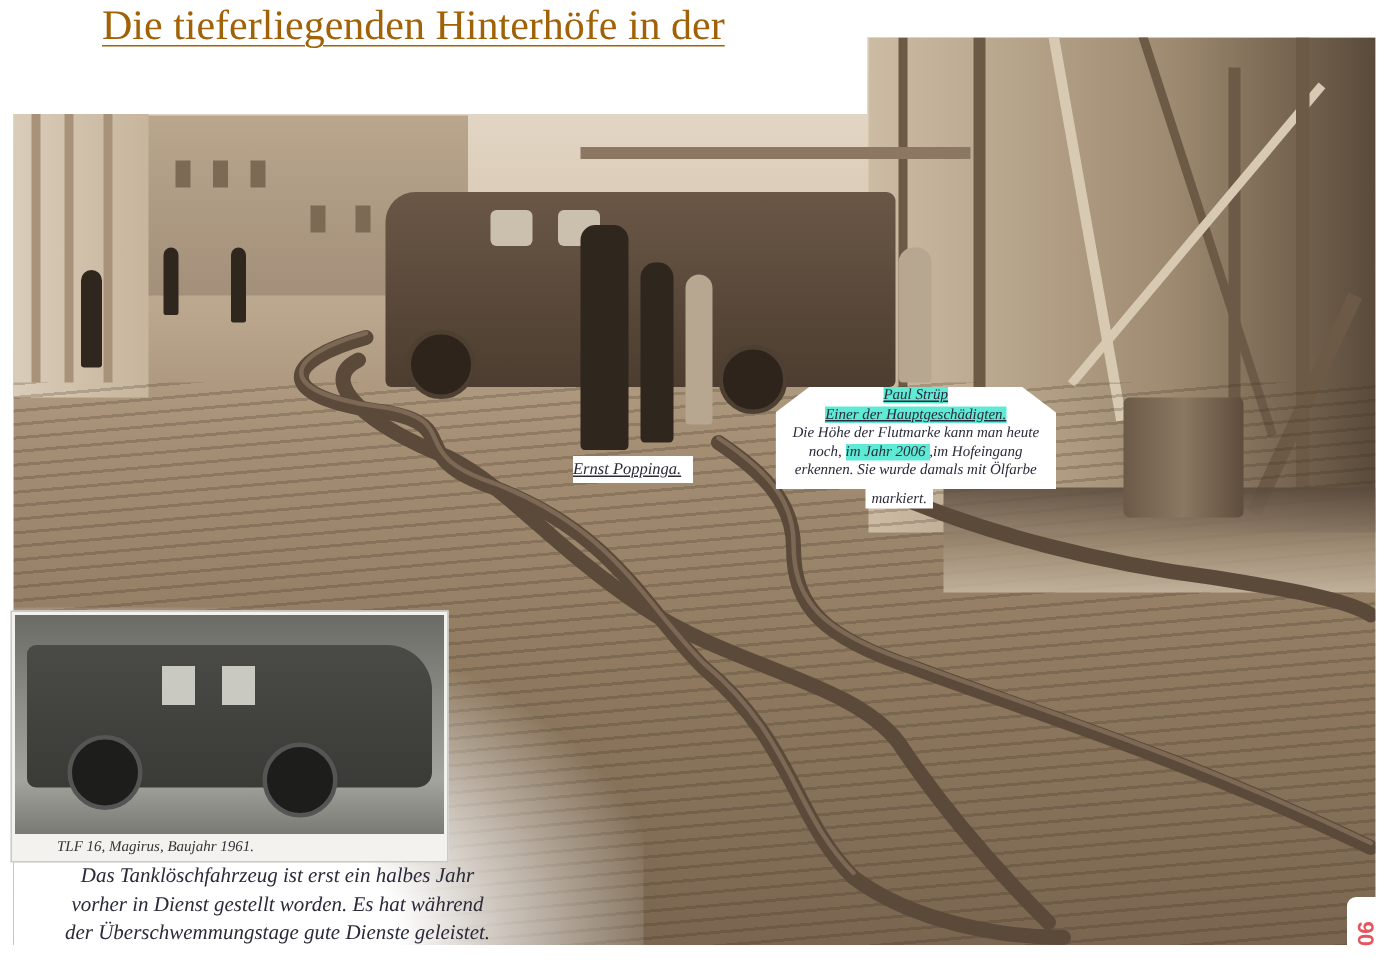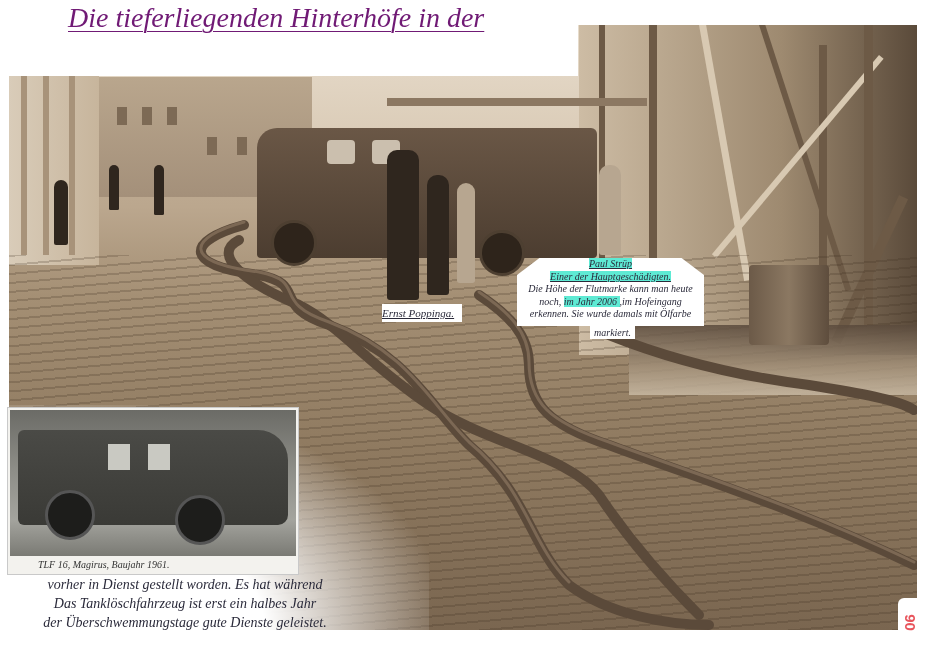--- a/index.html
+++ b/index.html
@@ -1,19 +1,19 @@
 <!DOCTYPE html>
 <html><head>
 <meta charset="utf-8">
 <style>
   html, body { margin:0; padding:0; }
   body { width:929px; height:650px; position:relative; overflow:hidden; background:#ffffff; font-family:"Liberation Serif", serif; }
 
   .title-box { position:absolute; left:0; top:0; width:578px; height:76px; background:#fff; z-index:5; }
-  .title-line { position:absolute; font-style:italic; color:#701a75; font-size:28px; line-height:30px; white-space:nowrap; text-decoration:underline; text-decoration-thickness:1px; text-underline-offset:4px; }
+  .title-line { position:absolute; color:#a16207; font-size:28px; line-height:30px; white-space:nowrap; text-decoration:underline; text-decoration-thickness:1px; text-underline-offset:4px; }
   .title-line.l1 { left:68px; top:3px; }
   .title-line.l2 { left:12px; top:36px; }
 
   
   .main-photo { position:absolute; left:9px; top:25px; width:908px; height:605px; overflow:hidden;
     background:
       linear-gradient(180deg, rgba(230,215,195,0.0) 0%, rgba(0,0,0,0) 30%),
       linear-gradient(180deg, #cdbda7 0%, #bba78e 30%, #a48f74 45%, #8f7a60 70%, #7a6650 100%); }
   .sky { position:absolute; left:0; top:0; width:100%; height:150px; background:linear-gradient(180deg,#e8ddcd,#d6c6b0); }
   .bld-left { position:absolute; left:0; top:50px; width:90px; height:190px; background:linear-gradient(90deg,#d9ccb9,#c7b59c); }
@@ -46,21 +46,21 @@
 
   
   .caption { position:absolute; left:0; top:575px; width:370px; text-align:center; z-index:4; font-style:italic; color:#2a2a3a; font-size:14px; line-height:19px; }
   .caption .line { display:block; white-space:nowrap; }
   .hl { background:#5eead4; }
 
   
   .label { position:absolute; background:#fff; font-style:italic; color:#2a2a3a; z-index:6; }
   .label.ernst { left:382px; top:304px; width:80px; height:18px; font-size:11px; line-height:18px; text-align:left; text-decoration:underline; }
   .label.paul { left:517px; top:258px; width:187px; height:68px; font-size:10px; line-height:12.5px; text-align:center; clip-path:polygon(12% 0,88% 0,100% 25%,100% 100%,0 100%,0 25%); }
-  .label.paul-tail { left:590px; top:326px; width:45px; height:13px; font-size:10px; line-height:13px; text-align:center;font-style:italic; }
+  .label.paul-tail { left:577px; top:326px; width:45px; height:13px; font-size:10px; line-height:13px; text-align:center;font-style:italic; }
   .label .u { text-decoration:underline; }
 
   
   .page-tab { position:absolute; left:898px; top:598px; width:24px; height:52px; background:#fff; border-radius:6px 0 0 0; z-index:6; }
   .page-num { position:absolute; left:2px; top:16px; width:20px; font-family:"Liberation Sans", sans-serif; font-weight:bold; font-size:15px; color:#e8545c; transform:rotate(90deg); text-align:center; }
 </style>
 </head>
 <body>
 
 <div class="title-box">
@@ -140,20 +140,20 @@
       <div class="w" style="left:90px;top:14px"></div>
       <div class="w" style="left:130px;top:14px"></div>
     </div>
     <div class="inset-wheel" style="left:35px;top:80px"></div>
     <div class="inset-wheel" style="left:165px;top:85px"></div>
   </div>
   <div class="inset-cap">TLF 16, Magirus, Baujahr 1961.</div>
 </div>
 
 <div class="caption">
+  <span class="line">Das Tanklöschfahrzeug ist erst ein halbes Jahr</span>
   <span class="line">vorher in Dienst gestellt worden. Es hat während</span>
-  <span class="line">Das Tanklöschfahrzeug ist erst ein halbes Jahr</span>
   <span class="line">der Überschwemmungstage gute Dienste geleistet.</span>
 </div>
 
 <div class="page-tab">
   <div class="page-num">90</div>
 </div>
 
 </body></html>

